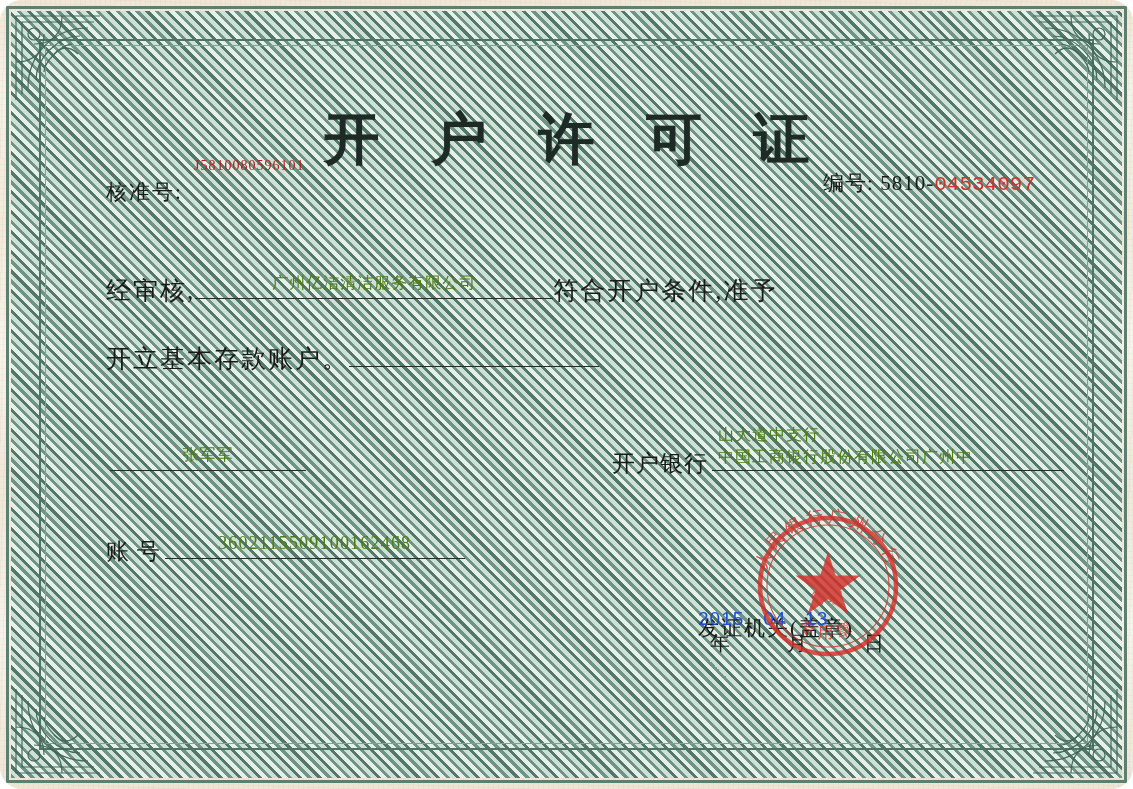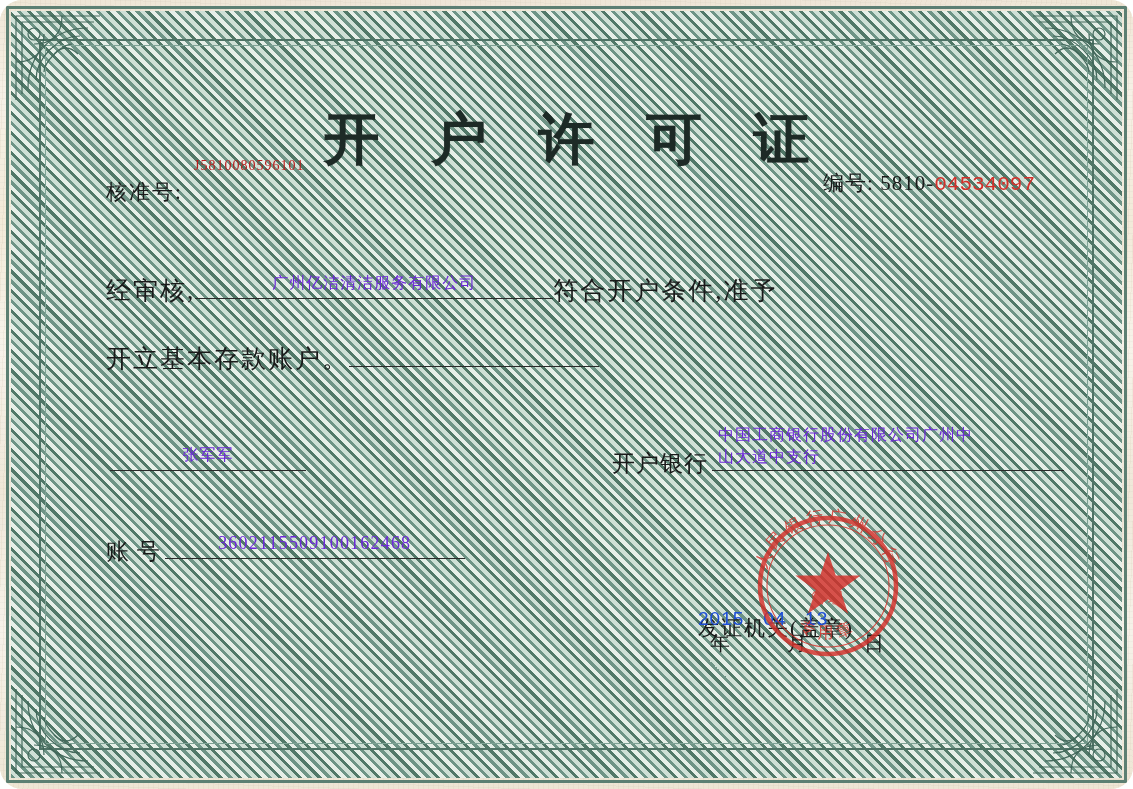--- a/index.html
+++ b/index.html
@@ -169,21 +169,21 @@
     text-align: center;
     vertical-align: baseline;
   }
   .fill .handwrite {
     position: absolute;
     left: 0;
     right: 0;
     bottom: 4px;
     font-size: 16px;
     letter-spacing: 1px;
-    color: #6d28d9;
+    color: #4d7c0f;
     white-space: nowrap;
     text-align: center;
   }
   .fill.company { width: 358px; height: 30px; }
   .fill.tail    { width: 250px; height: 26px; border-bottom-color: #2a2a2a; }
 
   .row-rep {
     position: absolute;
     top: 390px;
     left: 48px;
@@ -403,22 +403,22 @@
     <div class="para l2">
       <span>开立基本存款账户。</span><span class="fill tail"></span>
     </div>
 
     <div class="row-rep">
       <span class="fill rep"><span class="handwrite">张军军</span></span>
     </div>
 
     <div class="row-bank">
       <span>开户银行</span><span class="fill bank"><span class="handwrite two">
+            <span>山大道中支行</span>
             <span>中国工商银行股份有限公司广州中</span>
-            <span>山大道中支行</span>
           </span></span>
     </div>
 
     <div class="row-account">
       <span>账  号</span><span class="fill acct"><span class="handwrite">3602115509100162468</span></span>
     </div>
 
     <div class="issuer">发证机关(盖章)</div>
 
     <div class="date">

